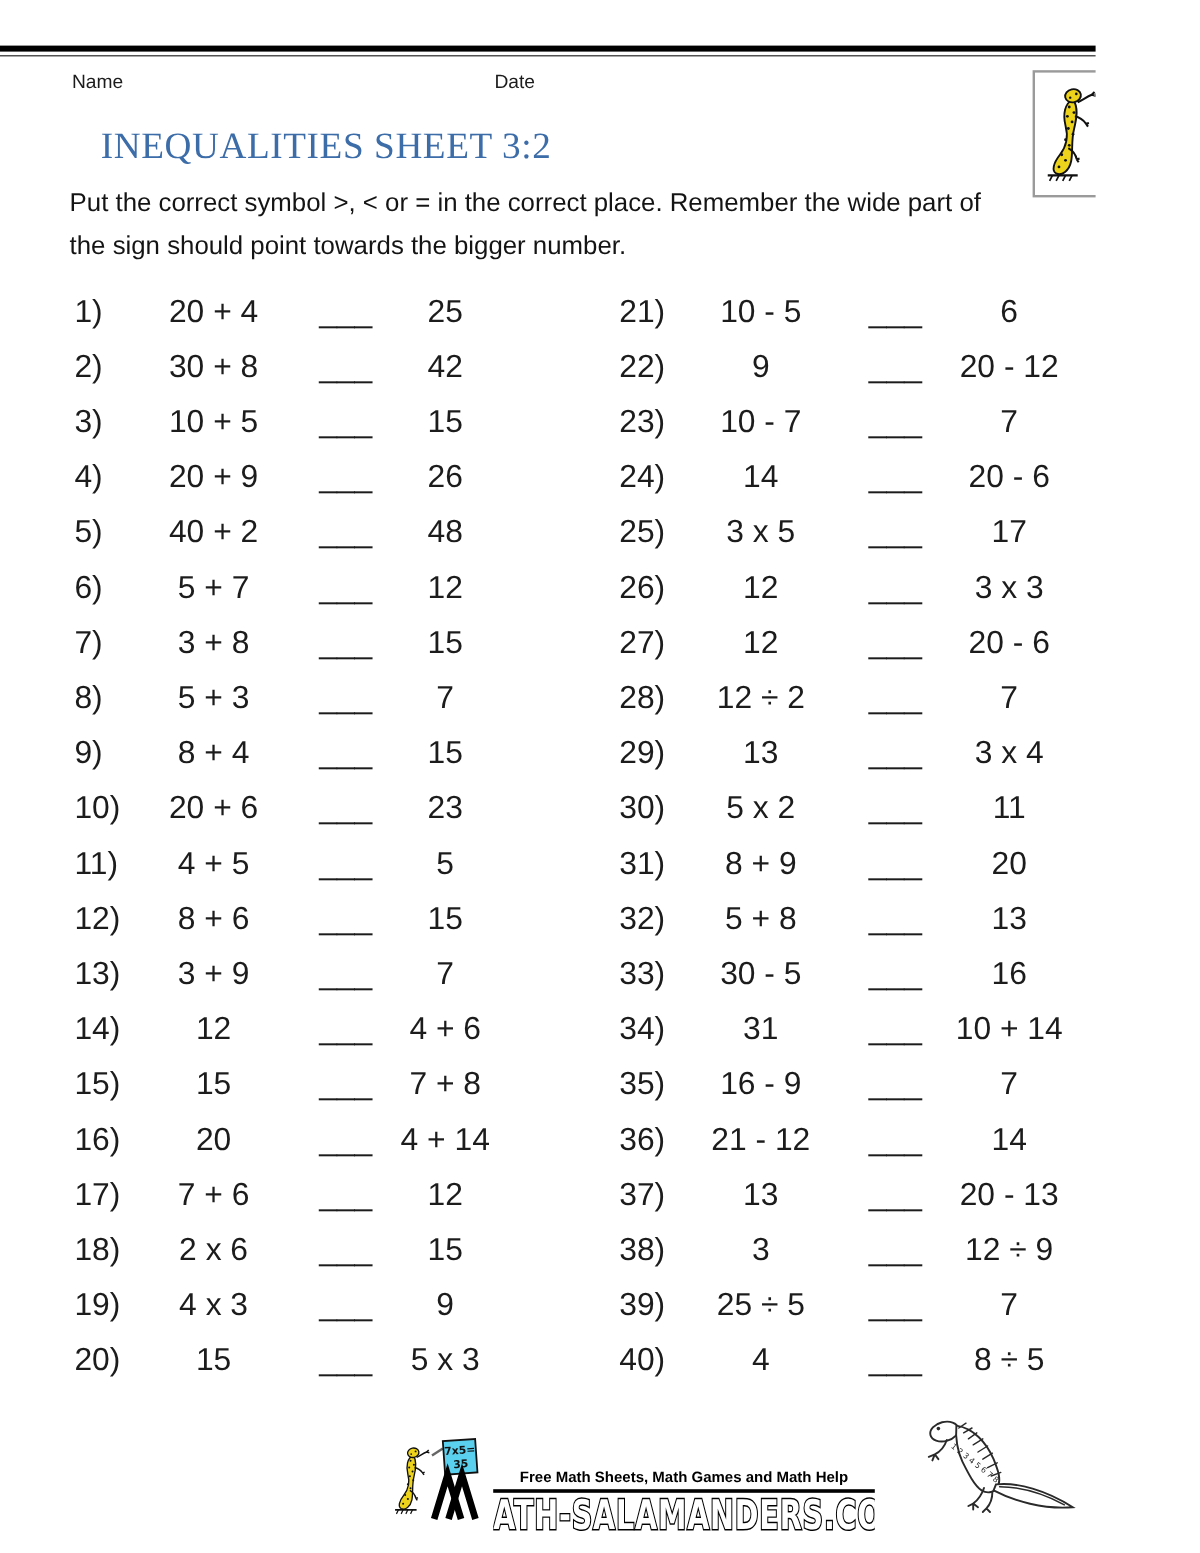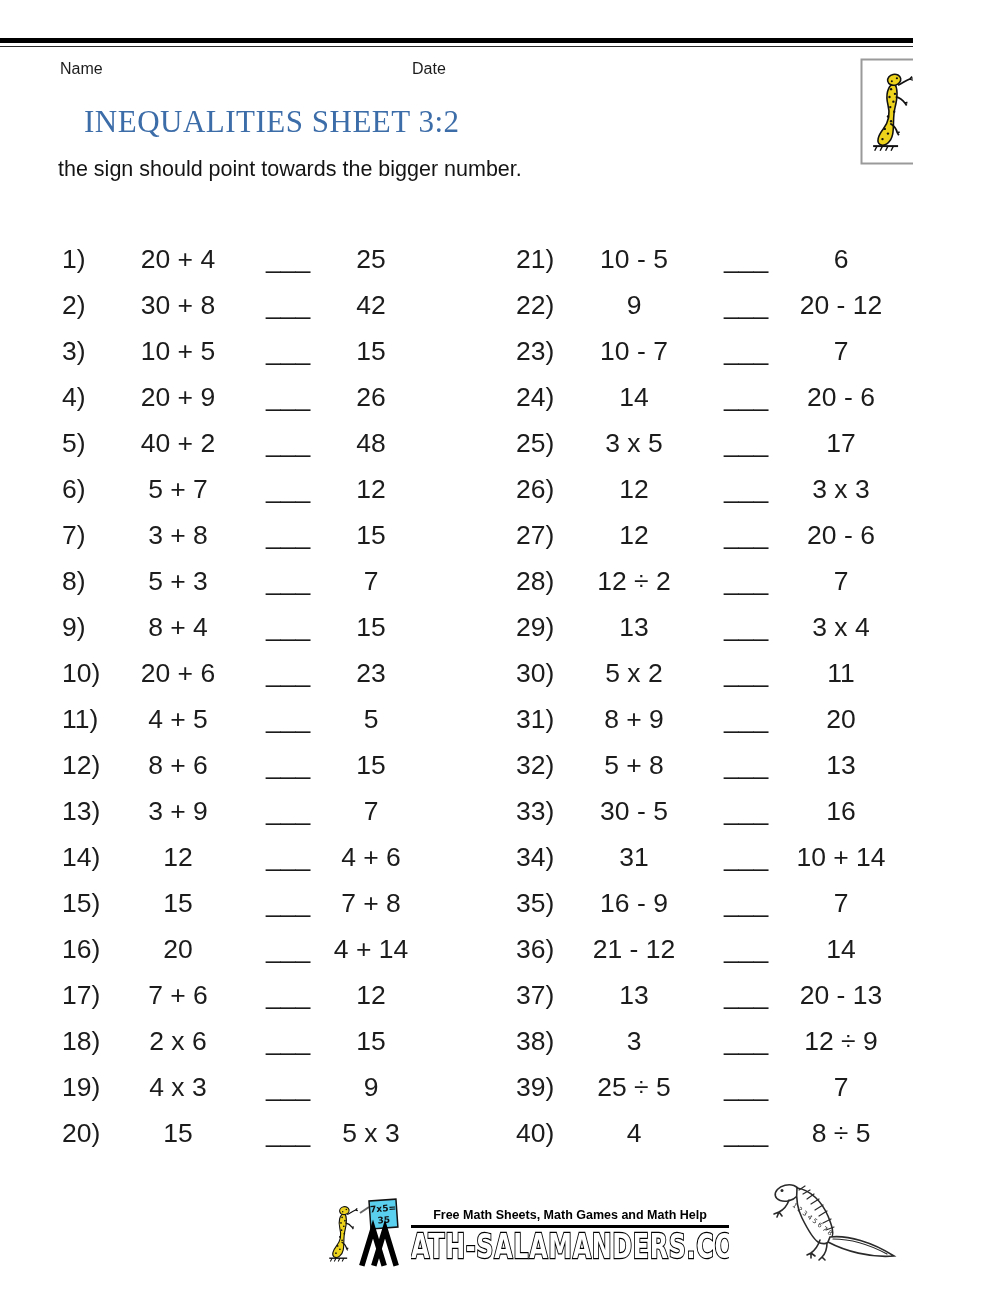--- a/index.html
+++ b/index.html
@@ -23,21 +23,21 @@
   .col-right { left:516px; }
   .prow { display:grid; height:46px; align-items:center; font-size:26.5px; white-space:nowrap; }
   .col-left  .prow { grid-template-columns:48px 136px 60px 130px; }
   .col-right .prow { grid-template-columns:48px 140px 62px 150px; }
   .pn { text-align:left; }
   .pl, .pr, .pb { text-align:center; }
   .pb { letter-spacing:0;margin-left:20px; }
   .footer-logo { position:absolute; left:325px; top:1198px; width:400px; height:72px; }
   .footer-art  { position:absolute; left:0; top:0; }
   .footer-text { position:absolute; left:86px; top:10px; width:318px; }
-  .tagline { font-size:12.5px; font-weight:bold; text-align:center; line-height:14px; color:#000; }
+  .tagline { font-size:12.5px; font-weight:bold; text-align:center; line-height:14px; color:#000;margin-top:16px; }
   .footer-rule { height:2.5px; background:#000; margin-top:3px; width:318px; }
   .brand-svg { display:block; margin-top:1px; }
   .lizard { position:absolute; left:766px; top:1166px; }
 </style>
 </head>
 <body>
 
 <div class="page">
 
   <svg width="0" height="0" style="position:absolute" aria-hidden="true">
@@ -84,20 +84,21 @@
     <use href="#sala-g" transform="translate(10,14) scale(0.78)"></use>
     <line x1="52" y1="22" x2="68" y2="9" stroke="#777" stroke-width="2.5"></line>
     <rect x="60" y="10" width="44" height="42" fill="#5bd0ee" stroke="#111" stroke-width="3.5"></rect>
     <text x="82" y="43" text-anchor="middle" font-size="30" font-weight="bold" fill="#000" font-family="DejaVu Sans, sans-serif">3</text>
     <use href="#m-g" transform="translate(56,50) scale(0.52)"></use>
   </svg>
 
   <div class="sheet-title">INEQUALITIES SHEET 3:2</div>
 
   <div class="instructions">
+    <div>Put the correct symbol &gt;, &lt; or = in the correct place. Remember the wide part of</div>
     <div>the sign should point towards the bigger number.</div>
   </div>
 
   <div class="col col-left">
       <div class="prow">
     <span class="pn">1)</span>
     <span class="pl">20 + 4</span>
     <span class="pb">___</span>
     <span class="pr">25</span>
   </div>

